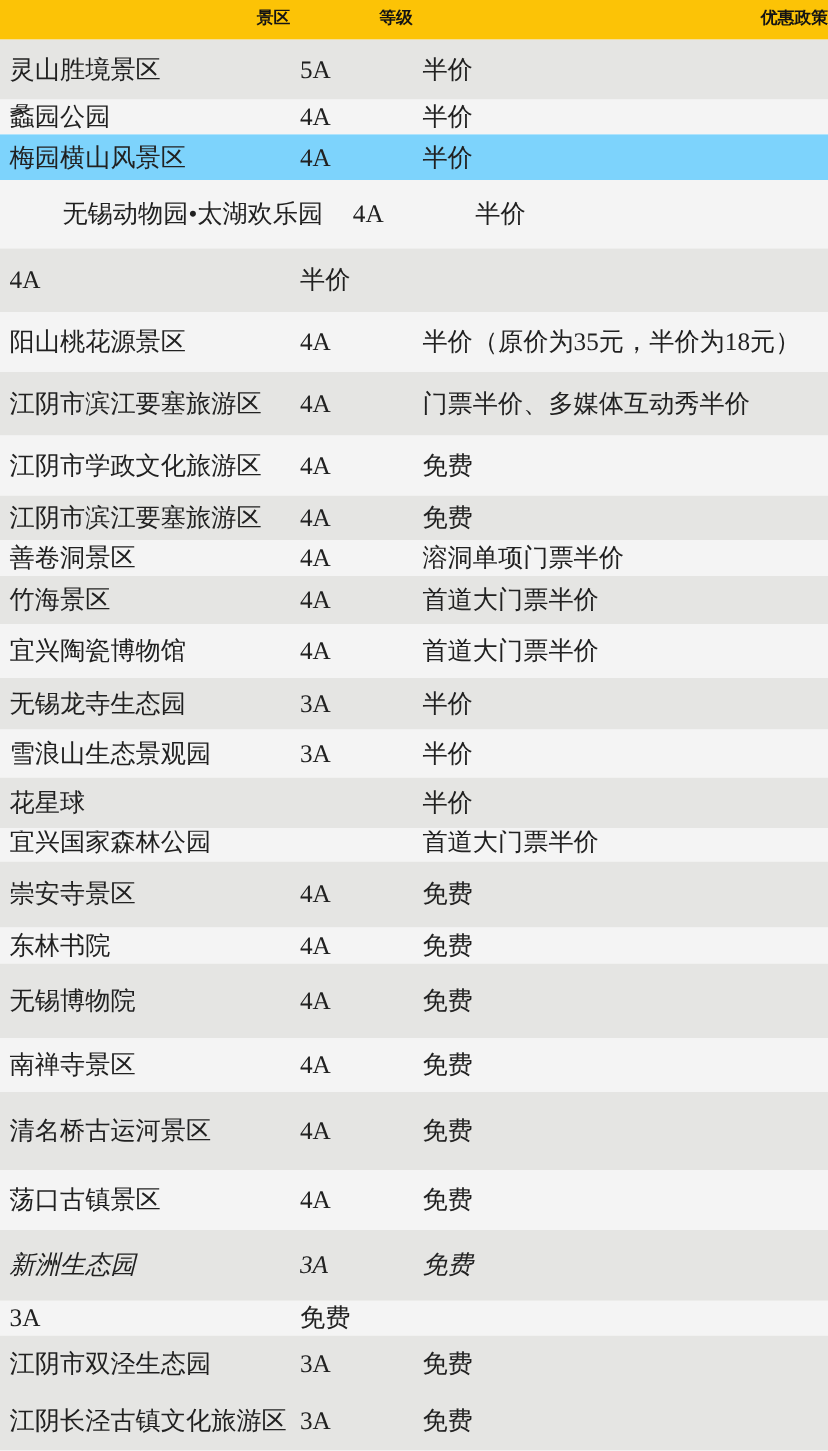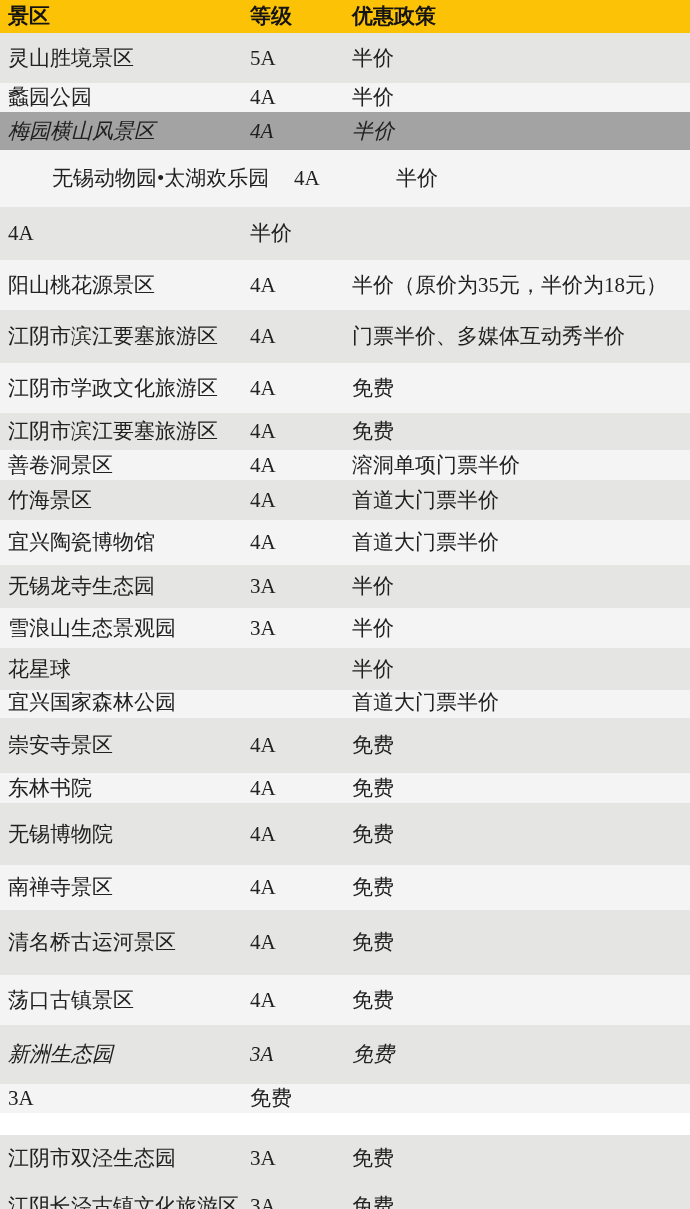--- a/index.html
+++ b/index.html
@@ -27,21 +27,22 @@
     font-size: 21px;
     line-height: 1.15;
     white-space: nowrap;
     overflow: hidden;
   }
   .header-row {
     height: 33px;
     font-weight: bold;
   }
   .header-row .cell {
-    font-size: 21px;
+    font-size: 14px;
+    text-align: right;
   }
 </style>
 </head>
 <body>
 
 <div class="page" style="color: rgb(33, 33, 33);">
 
   <div class="trow header-row" style="background: rgb(252, 195, 6); color: rgb(20, 20, 20);">
     <div class="cell">景区</div>
     <div class="cell">等级</div>
@@ -52,21 +53,21 @@
       <div class="trow" style="height: 50px; background: rgb(229, 229, 227);">
       <div class="cell">灵山胜境景区</div>
       <div class="cell">5A</div>
       <div class="cell">半价</div>
     </div>
       <div class="trow" style="height: 29px; background: rgb(244, 244, 244);">
       <div class="cell">蠡园公园</div>
       <div class="cell">4A</div>
       <div class="cell">半价</div>
     </div>
-      <div class="trow" style="height: 38px; background: #a3a3a3; font-style: italic;">
+      <div class="trow" style="height: 38px; background: #7dd3fc;">
       <div class="cell">梅园横山风景区</div>
       <div class="cell">4A</div>
       <div class="cell">半价</div>
     </div>
       <div class="trow" style="height: 57px; background: rgb(244, 244, 244); padding-left: 44px;">
       <div class="cell">无锡动物园•太湖欢乐园</div>
       <div class="cell">4A</div>
       <div class="cell">半价</div>
     </div>
       <div class="trow" style="height: 53px; background: rgb(229, 229, 227);">
@@ -160,21 +161,21 @@
     </div>
       <div class="trow" style="height: 59px; background: rgb(229, 229, 227); font-style: italic;">
       <div class="cell">新洲生态园</div>
       <div class="cell">3A</div>
       <div class="cell">免费</div>
     </div>
       <div class="trow" style="height: 29px; background: rgb(244, 244, 244);">
       <div class="cell">3A</div>
       <div class="cell">免费</div>
     </div>
-      <div class="trow" style="height: 47px; background: rgb(229, 229, 227); margin-top: 22px;">
+      <div class="trow" style="height: 47px; background: rgb(229, 229, 227);">
       <div class="cell">江阴市双泾生态园</div>
       <div class="cell">3A</div>
       <div class="cell">免费</div>
     </div>
       <div class="trow" style="height: 49px; background: rgb(229, 229, 227);">
       <div class="cell">江阴长泾古镇文化旅游区</div>
       <div class="cell">3A</div>
       <div class="cell">免费</div>
     </div>
     </div>

